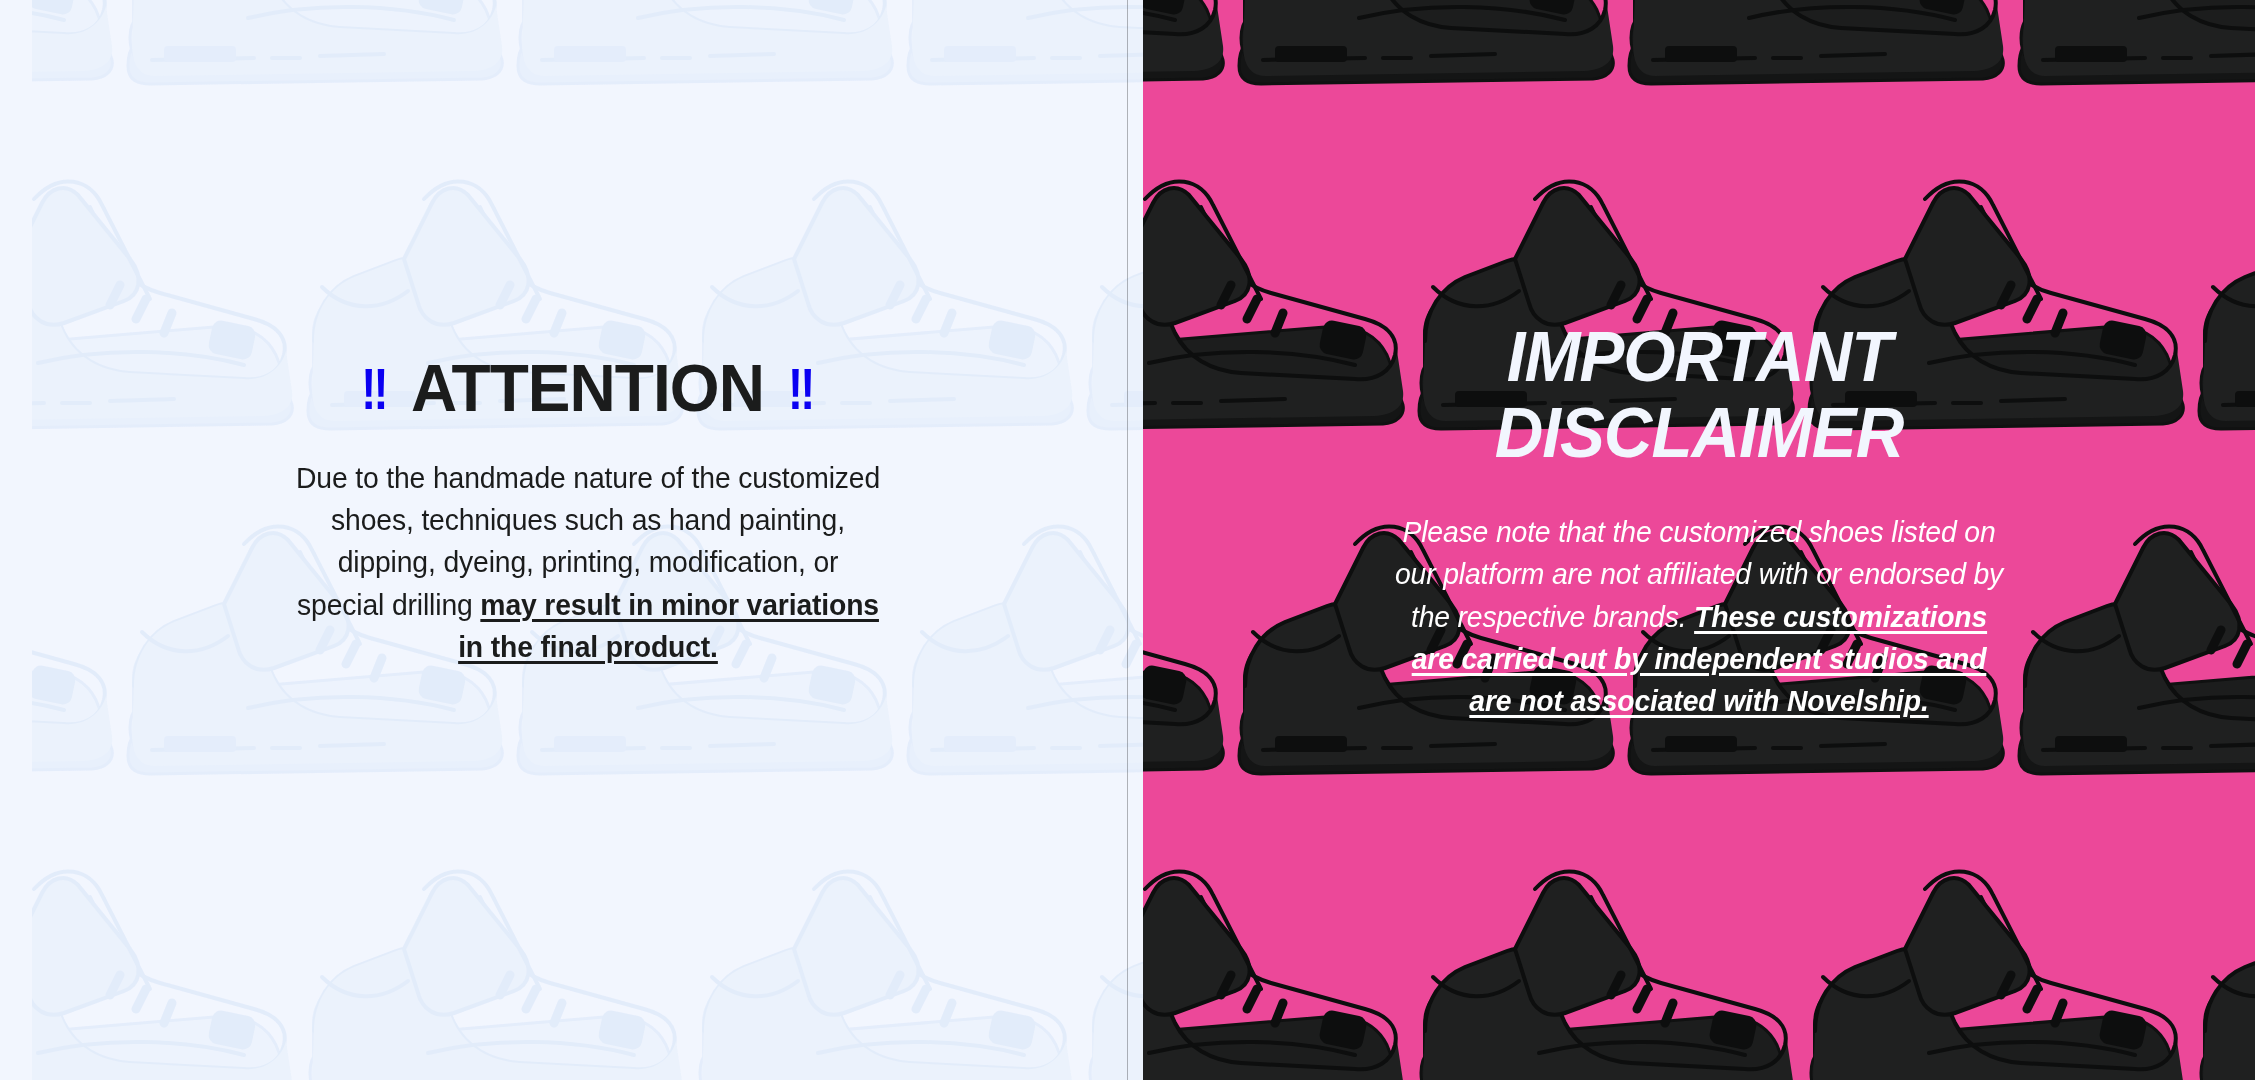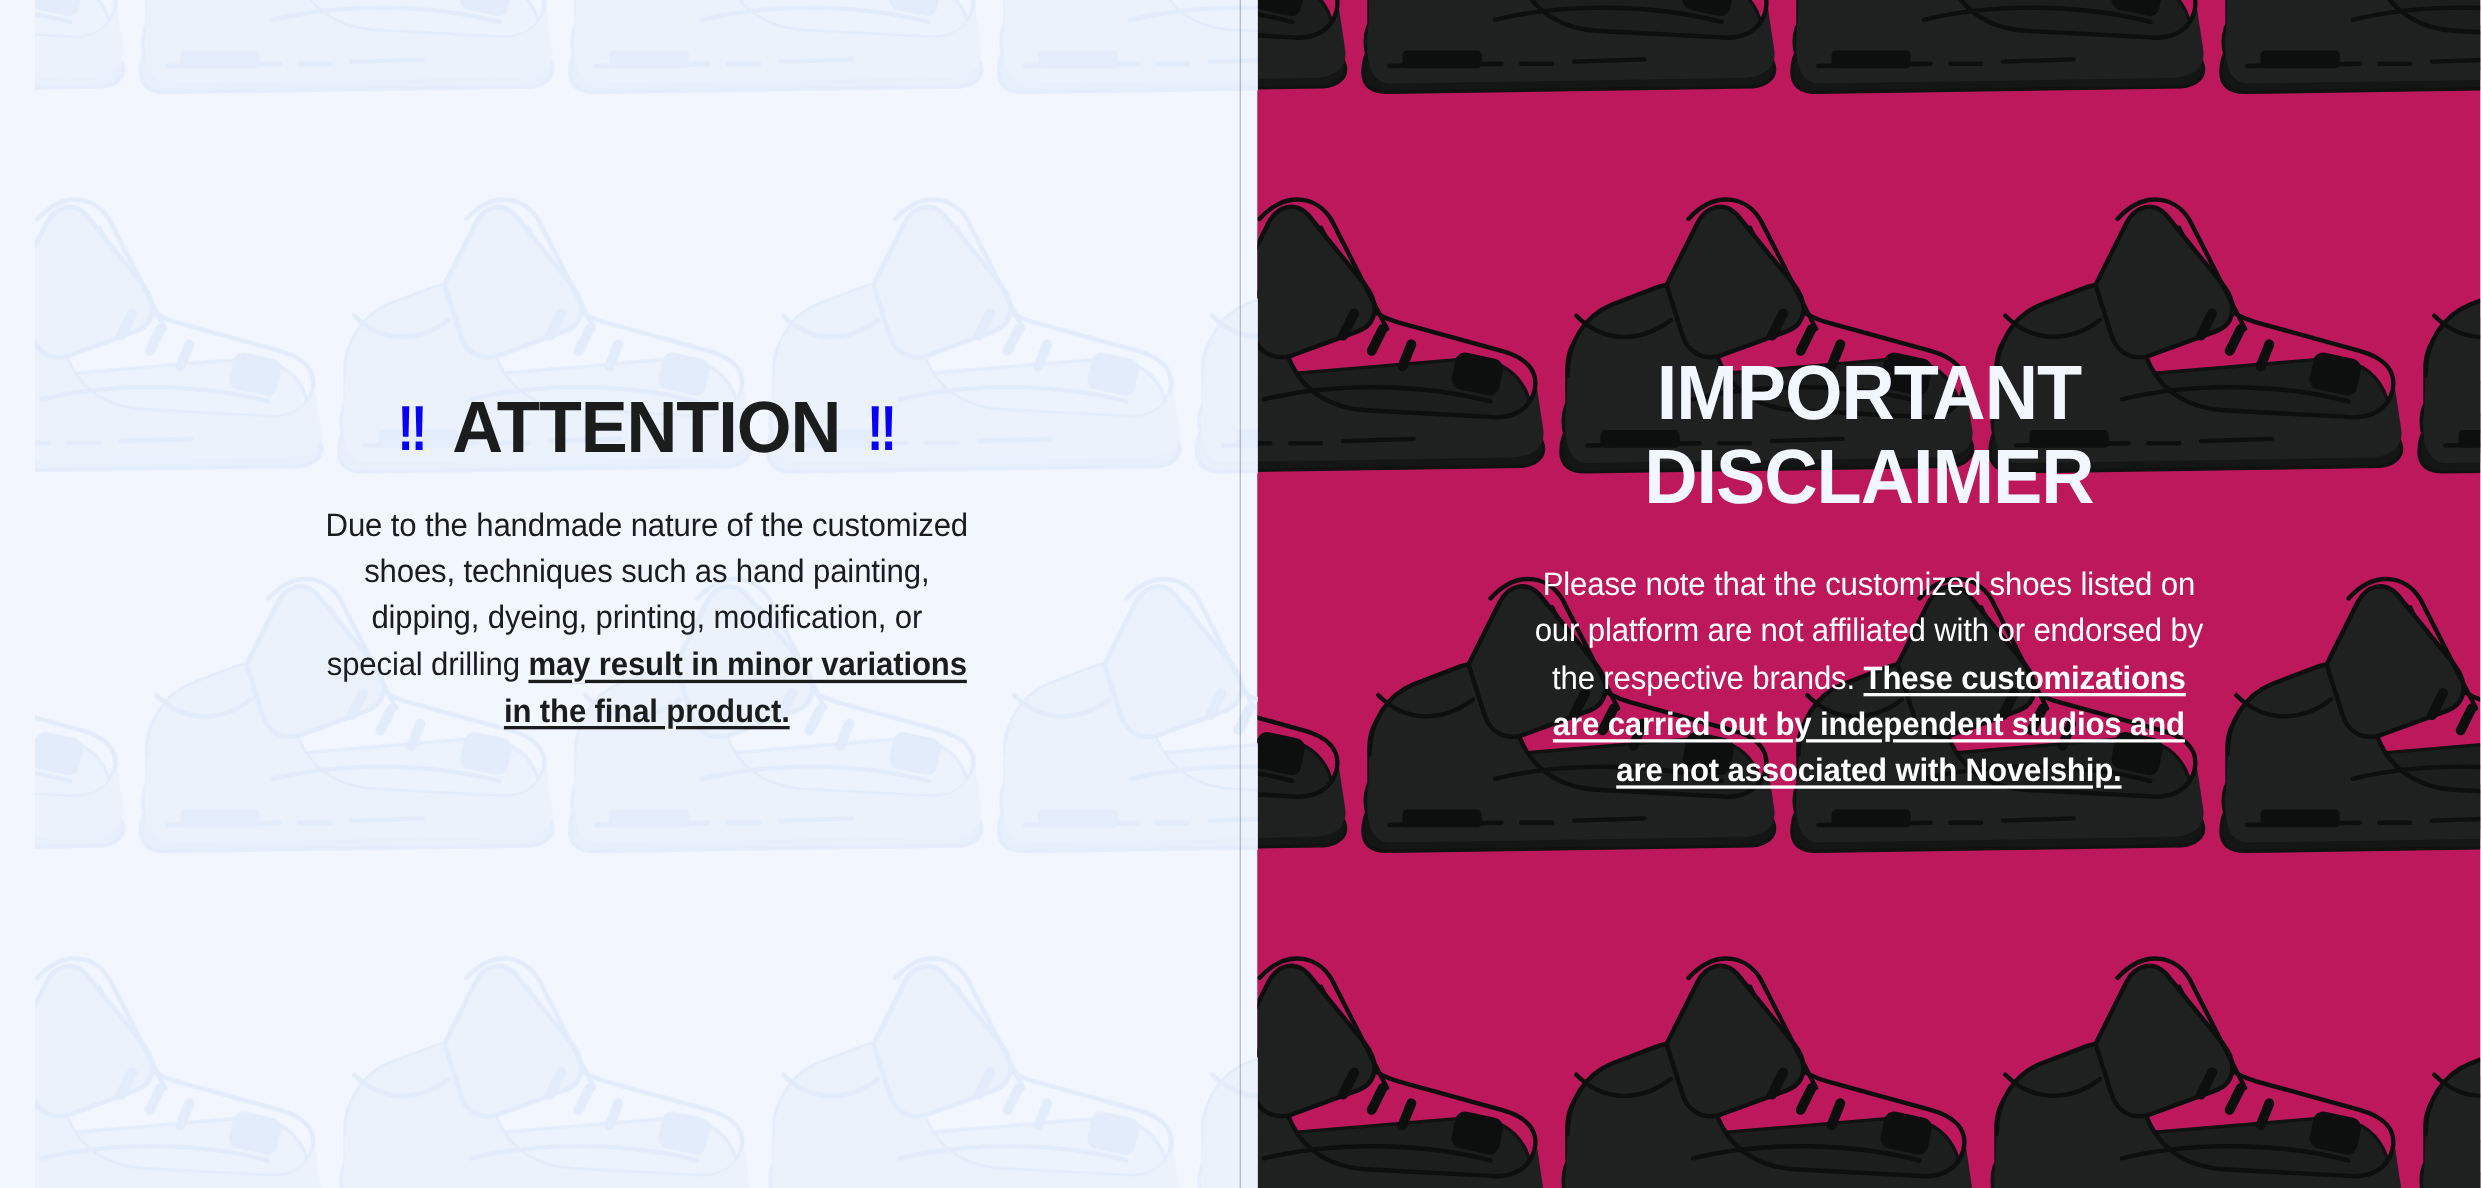--- a/index.html
+++ b/index.html
@@ -31,21 +31,22 @@
   }
 
   .panel--light {
     width: 1127px;
     background: #F2F6FE;
     margin-left: 32px;
   }
 
   .panel--dark {
     width: 1128px;
-    background: #be185d;
+    background: #ec4899;
+    font-style: italic;
   }
 
   
   .pattern {
     position: absolute;
     inset: 0;
     width: 100%;
     height: 100%;
     pointer-events: none;
     z-index: 0;

